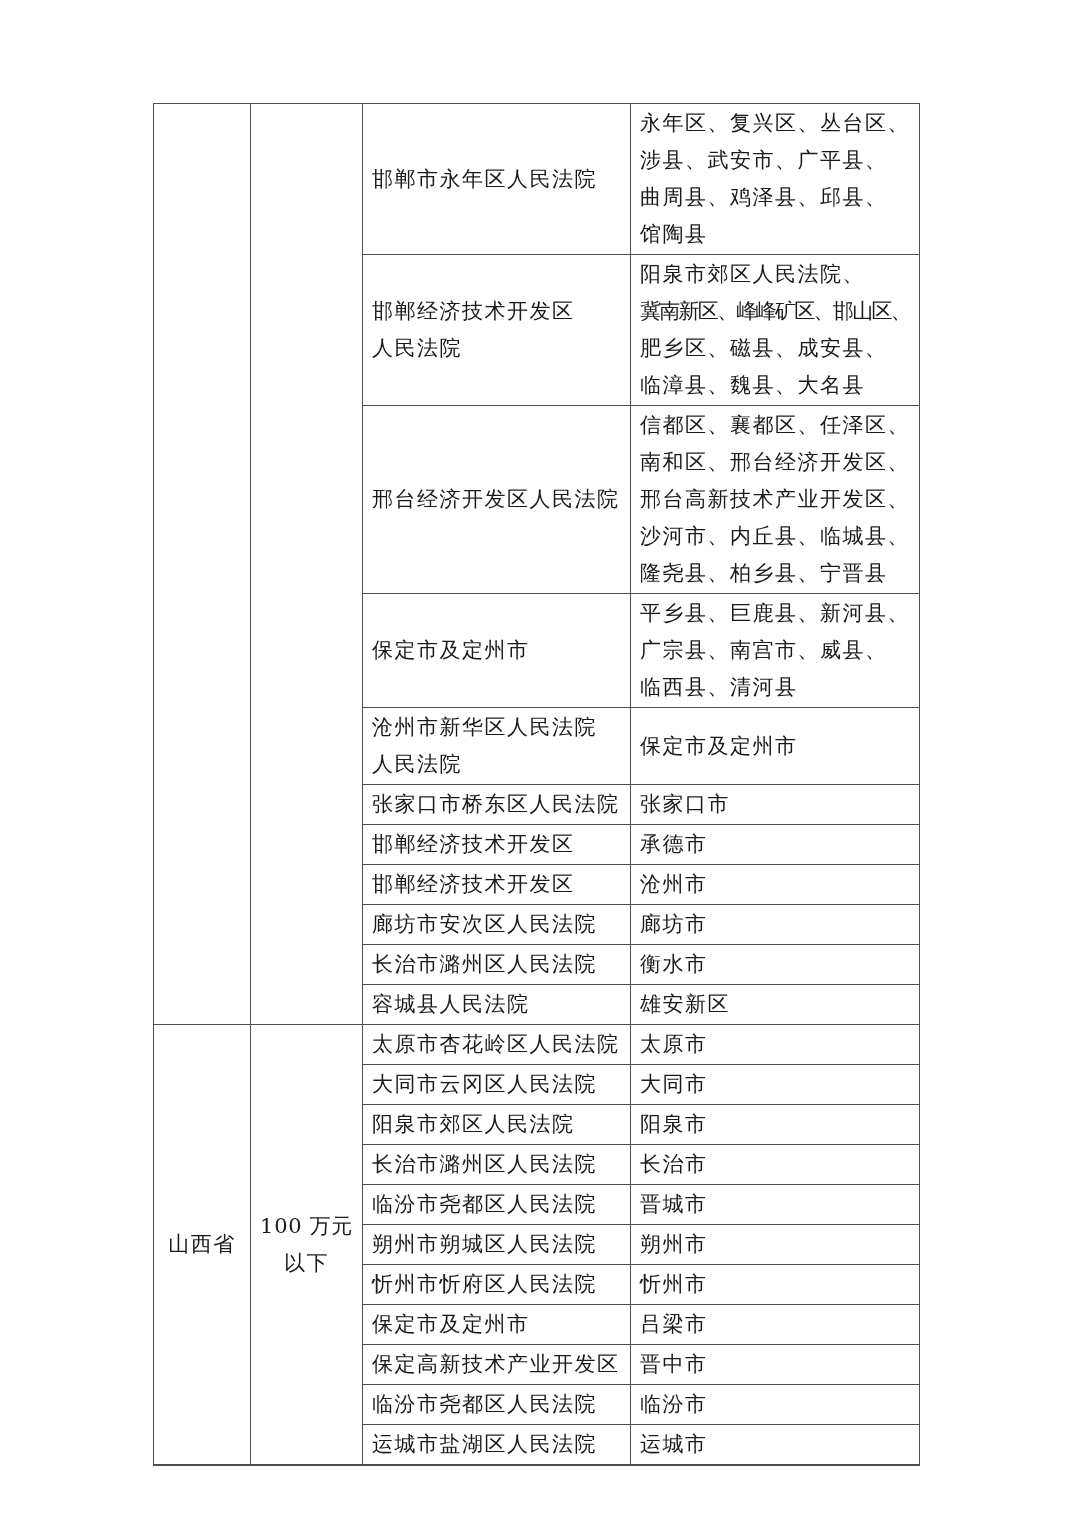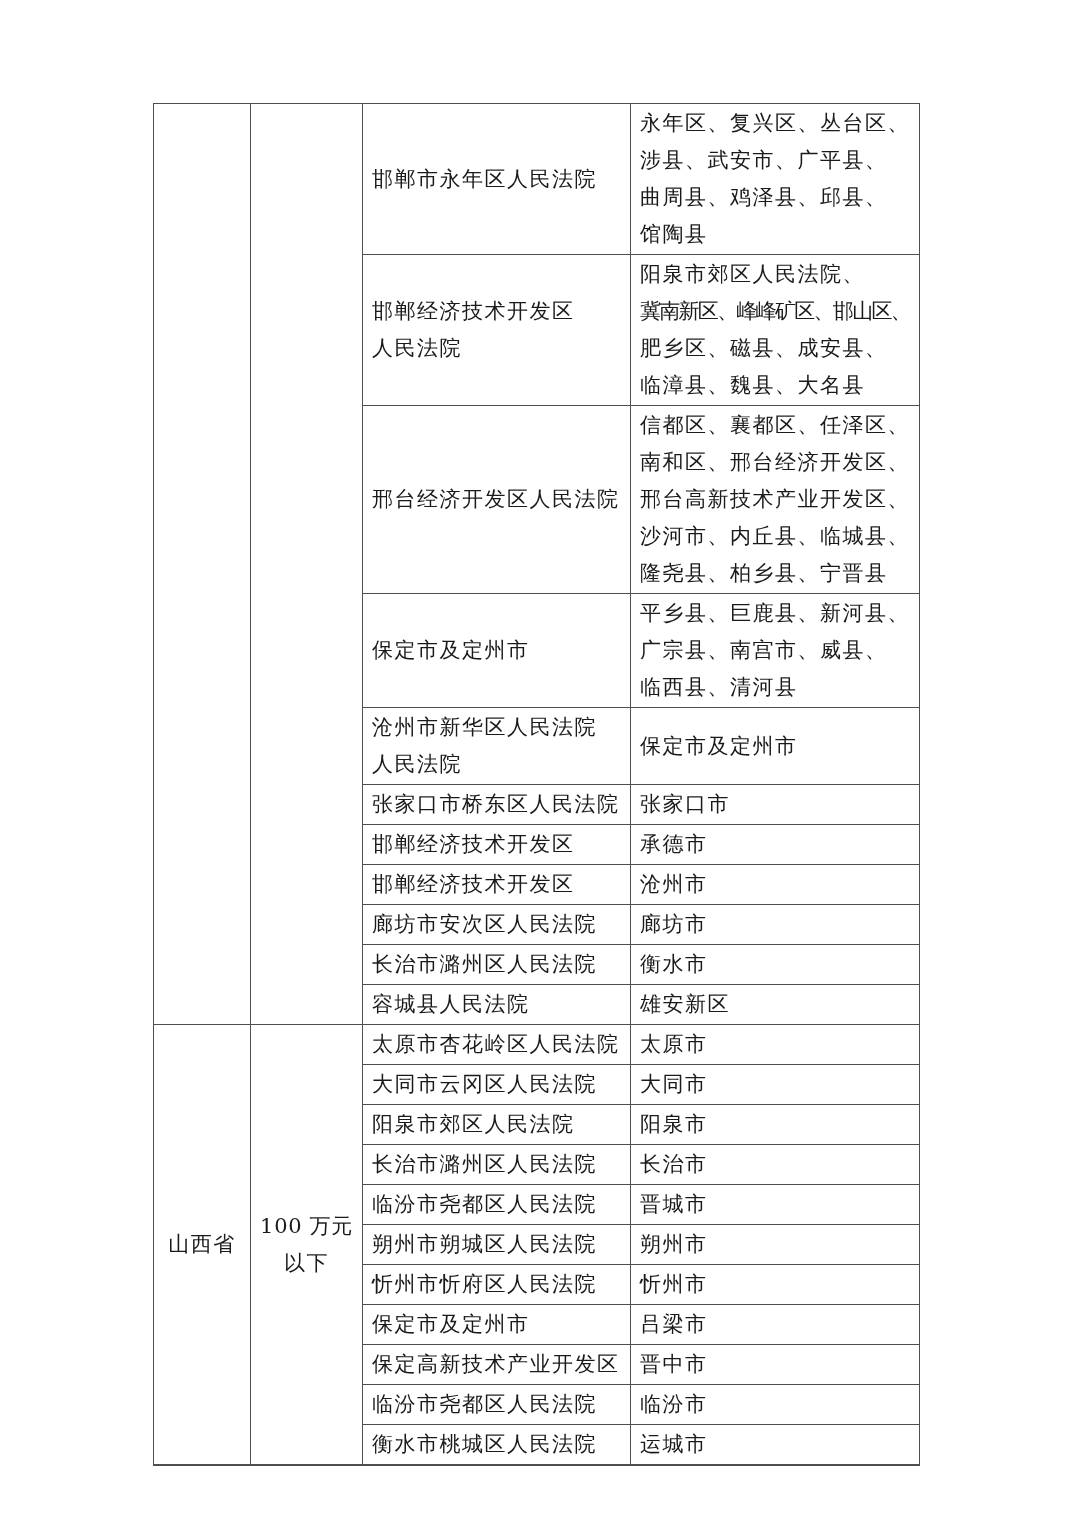--- a/index.html
+++ b/index.html
@@ -240,21 +240,21 @@
         <tr>
           <td>
             <span class="line">临汾市尧都区人民法院</span>
           </td>
           <td>
             <span class="line">临汾市</span>
           </td>
         </tr>
         <tr>
           <td>
-            <span class="line">衡水市桃城区人民法院</span>
+            <span class="line">运城市盐湖区人民法院</span>
           </td>
           <td>
             <span class="line">运城市</span>
           </td>
         </tr>
       </tbody>
   </table>
 </div>
 
 </body></html>

